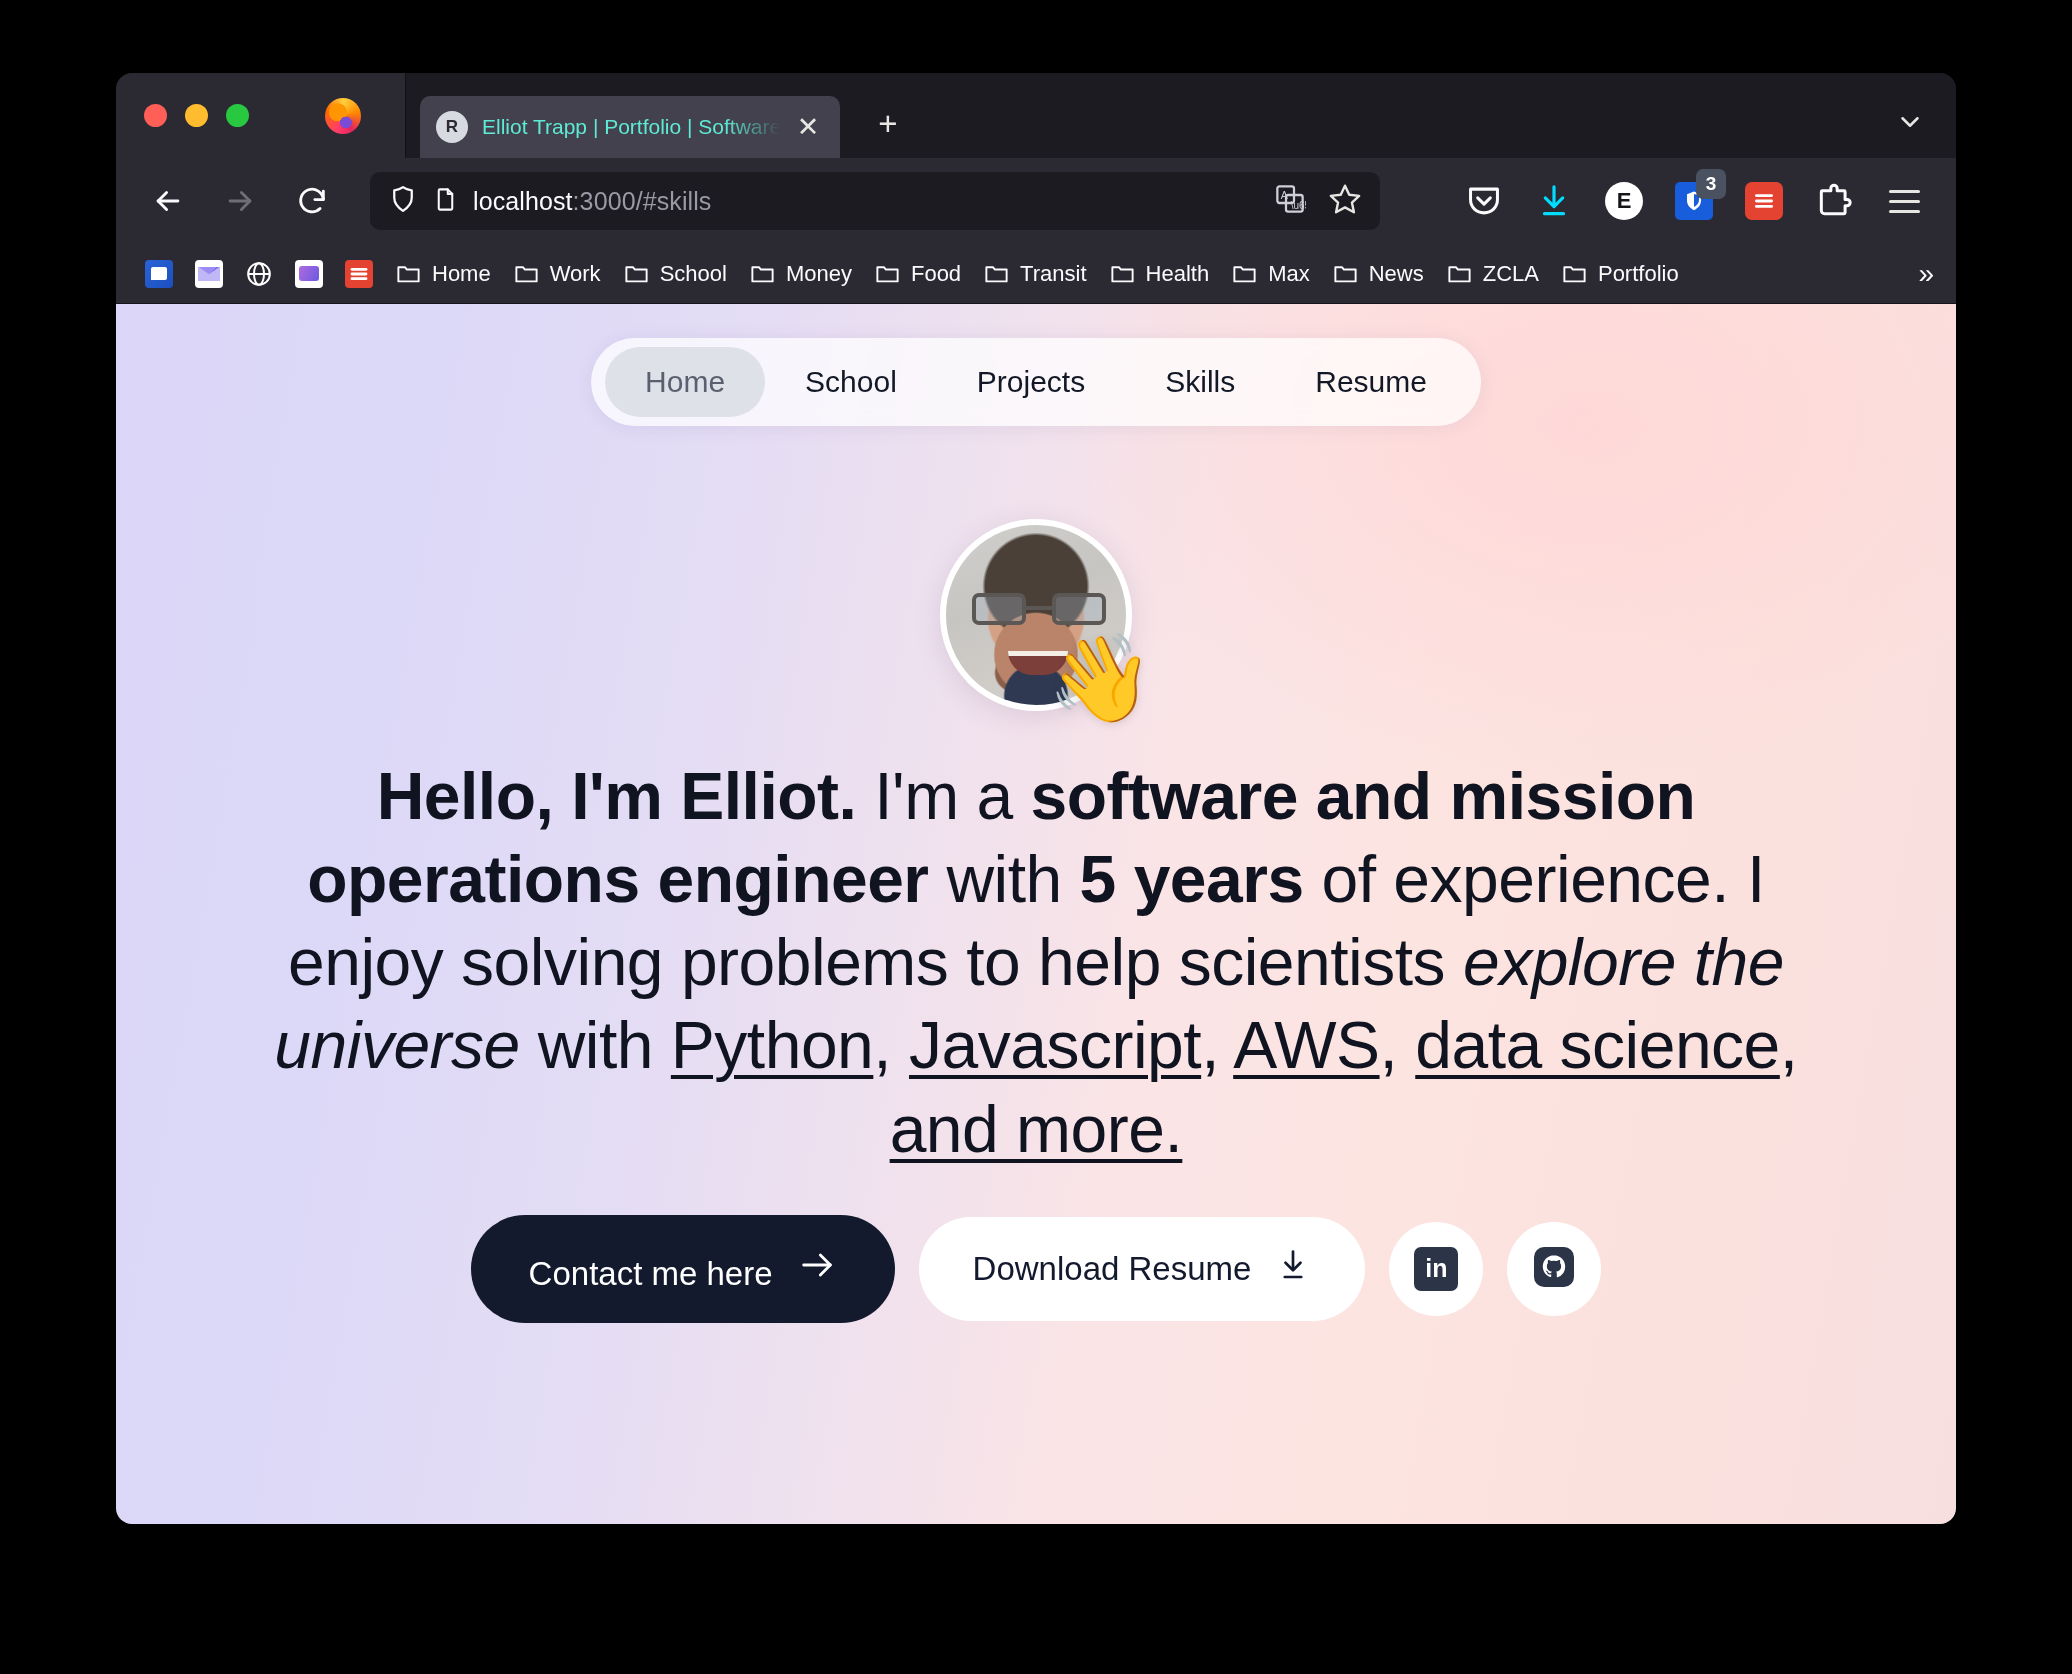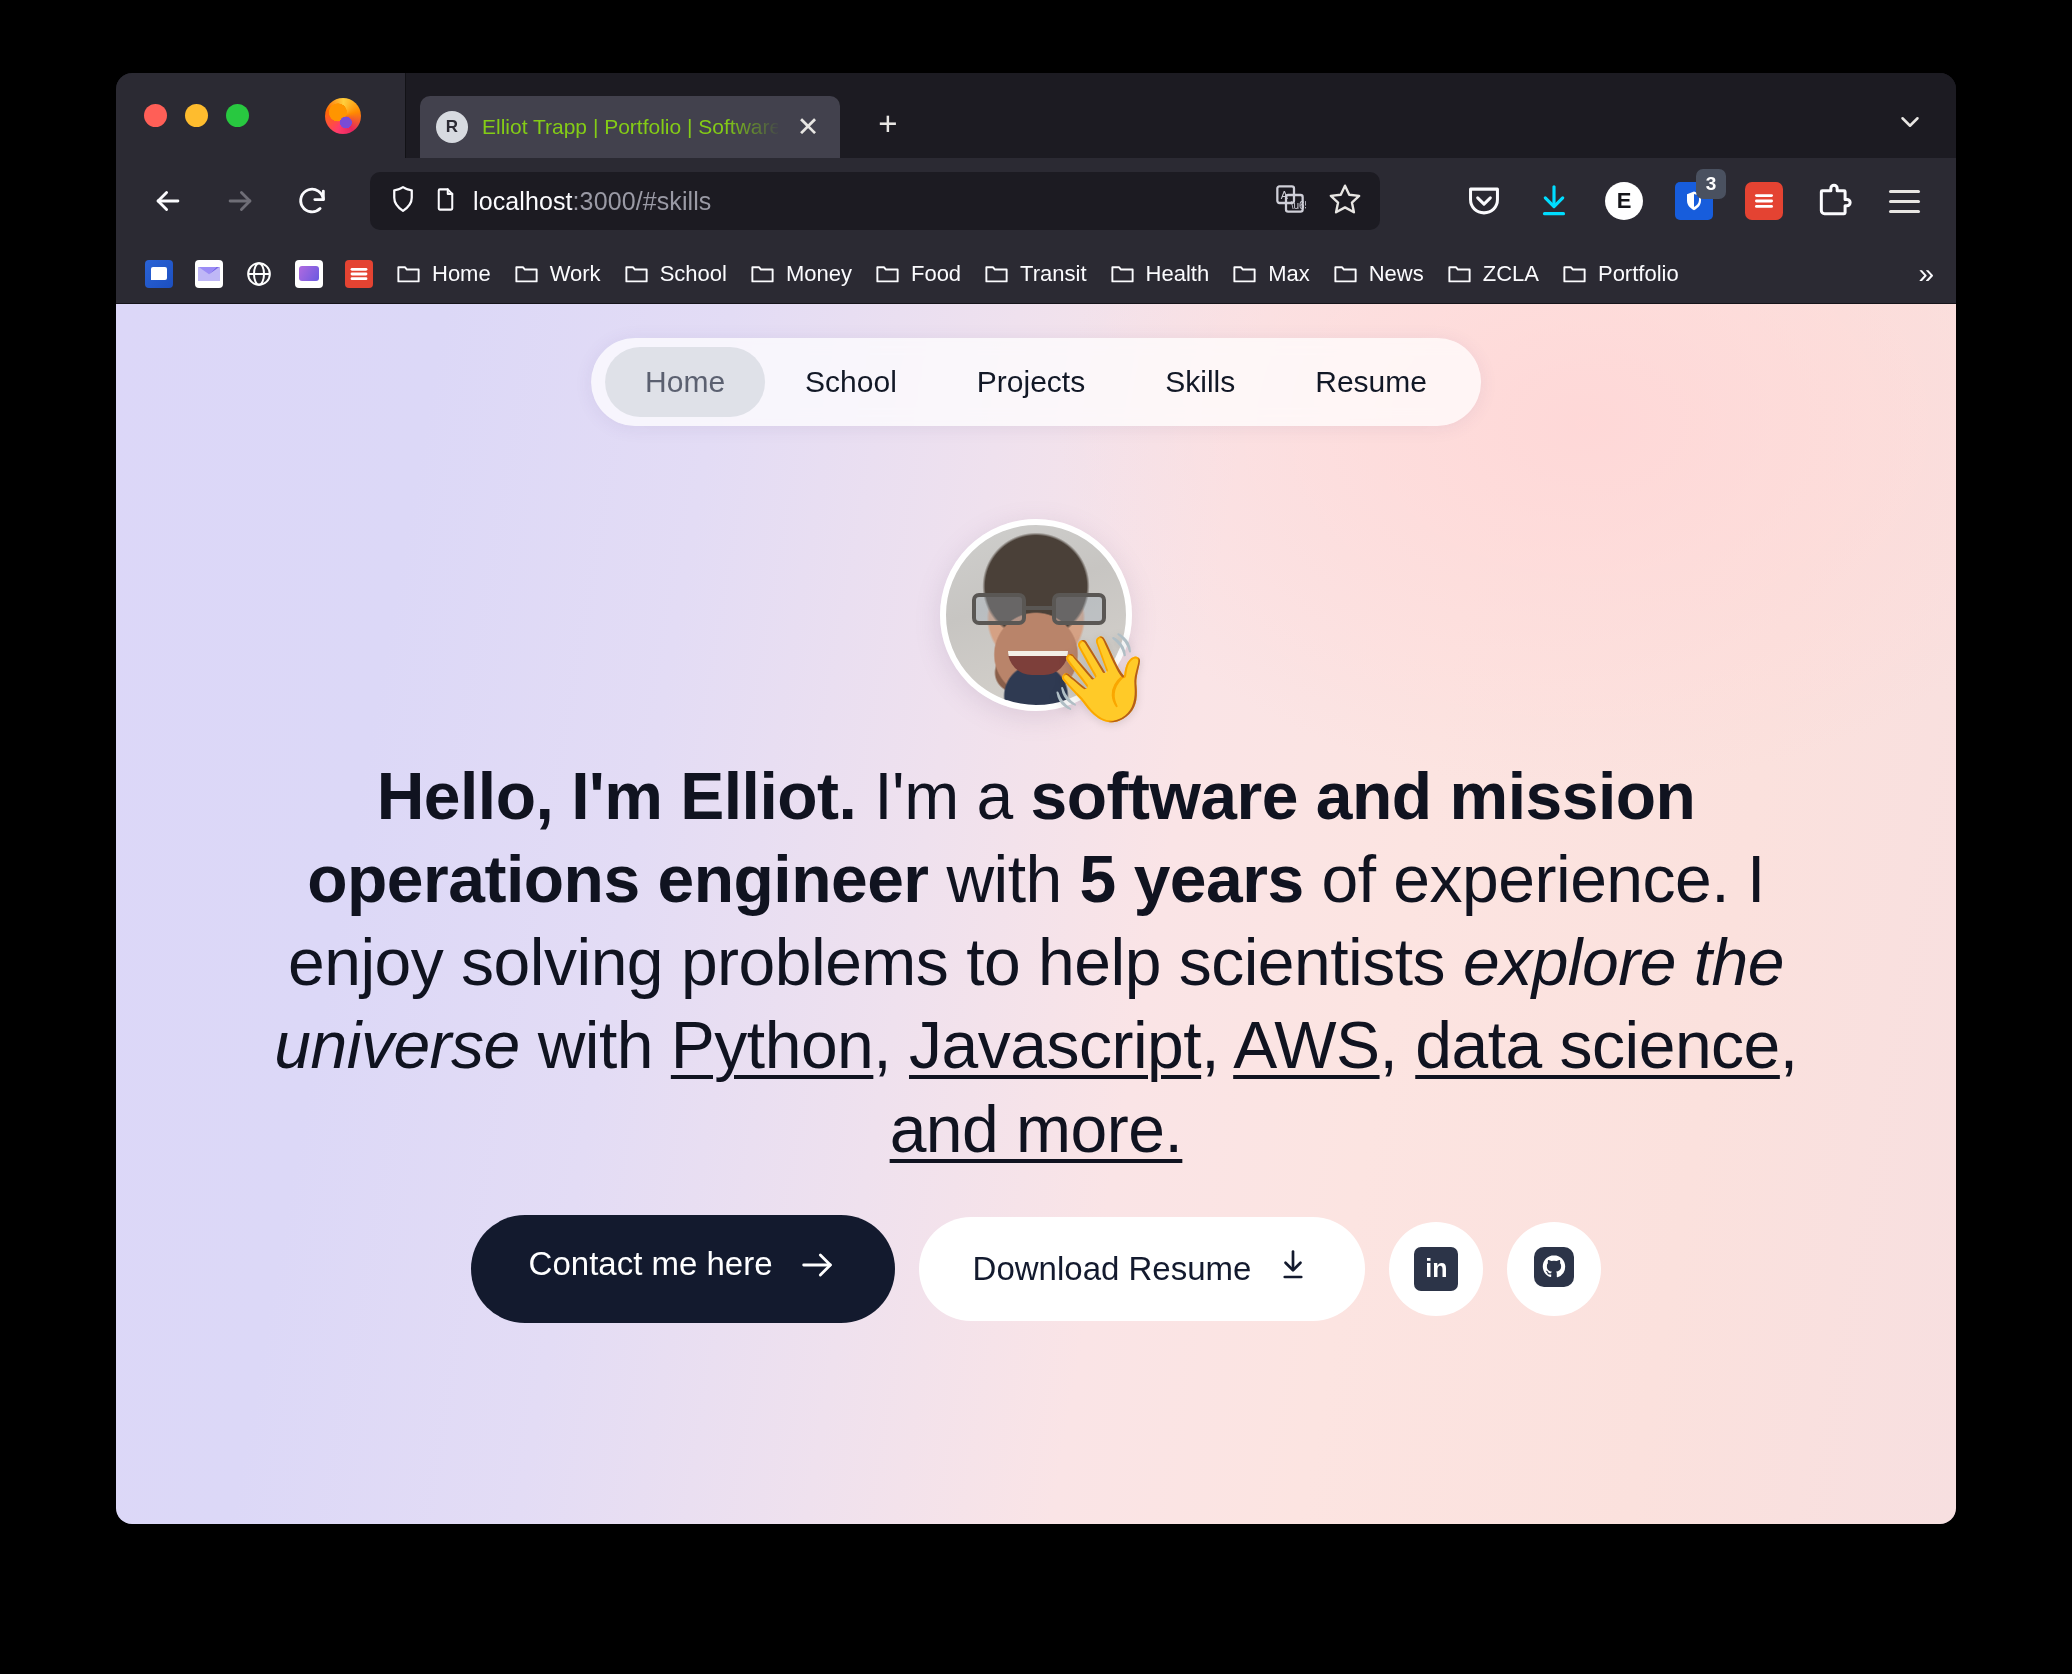--- a/index.html
+++ b/index.html
@@ -77,21 +77,21 @@
     position: relative;
   }
   .tabfav {
     width: 32px; height: 32px; border-radius: 50%;
     background: #d7dae0; color: #2b2a33;
     font-size: 17px; font-weight: bold;
     display: flex; align-items: center; justify-content: center;
     flex: 0 0 auto;
   }
   .tabtitle {
-    flex: 1; color: #84cc16; font-size: 21px;
+    flex: 1; color: #5eead4; font-size: 21px;
     white-space: nowrap; overflow: hidden;
     -webkit-mask-image: linear-gradient(to right, #000 82%, rgba(0,0,0,0.06) 100%);
     mask-image: linear-gradient(to right, #000 82%, rgba(0,0,0,0.06) 100%);
   }
   .tabclose {
     width: 32px; height: 32px; flex: 0 0 auto;
     display: flex; align-items: center; justify-content: center;
     color: #e8e6e3; font-size: 27px; line-height: 1;
   }
   .newtab {
@@ -279,21 +279,21 @@
   .headline u { text-decoration: underline; text-underline-offset: 7px; text-decoration-thickness: 4px; font-weight: 400; }
 
   .cta-row {
     margin-top: 44px;
     display: flex; align-items: center; gap: 24px;
   }
   .btn-primary {
     background: #131a2e; color: #ffffff;
     border-radius: 54px;
     padding: 30px 58px;
-    font-size: 33px; display: flex; align-items: flex-start; gap: 24px;
+    font-size: 33px; display: flex; align-items: flex-end; gap: 24px;
     white-space: nowrap;
   }
   .btn-secondary {
     background: #ffffff; color: #131a2e;
     border-radius: 54px;
     padding: 30px 54px;
     font-size: 33px; display: flex; align-items: center; gap: 24px;
     white-space: nowrap;
   }
   .icon-circle {

